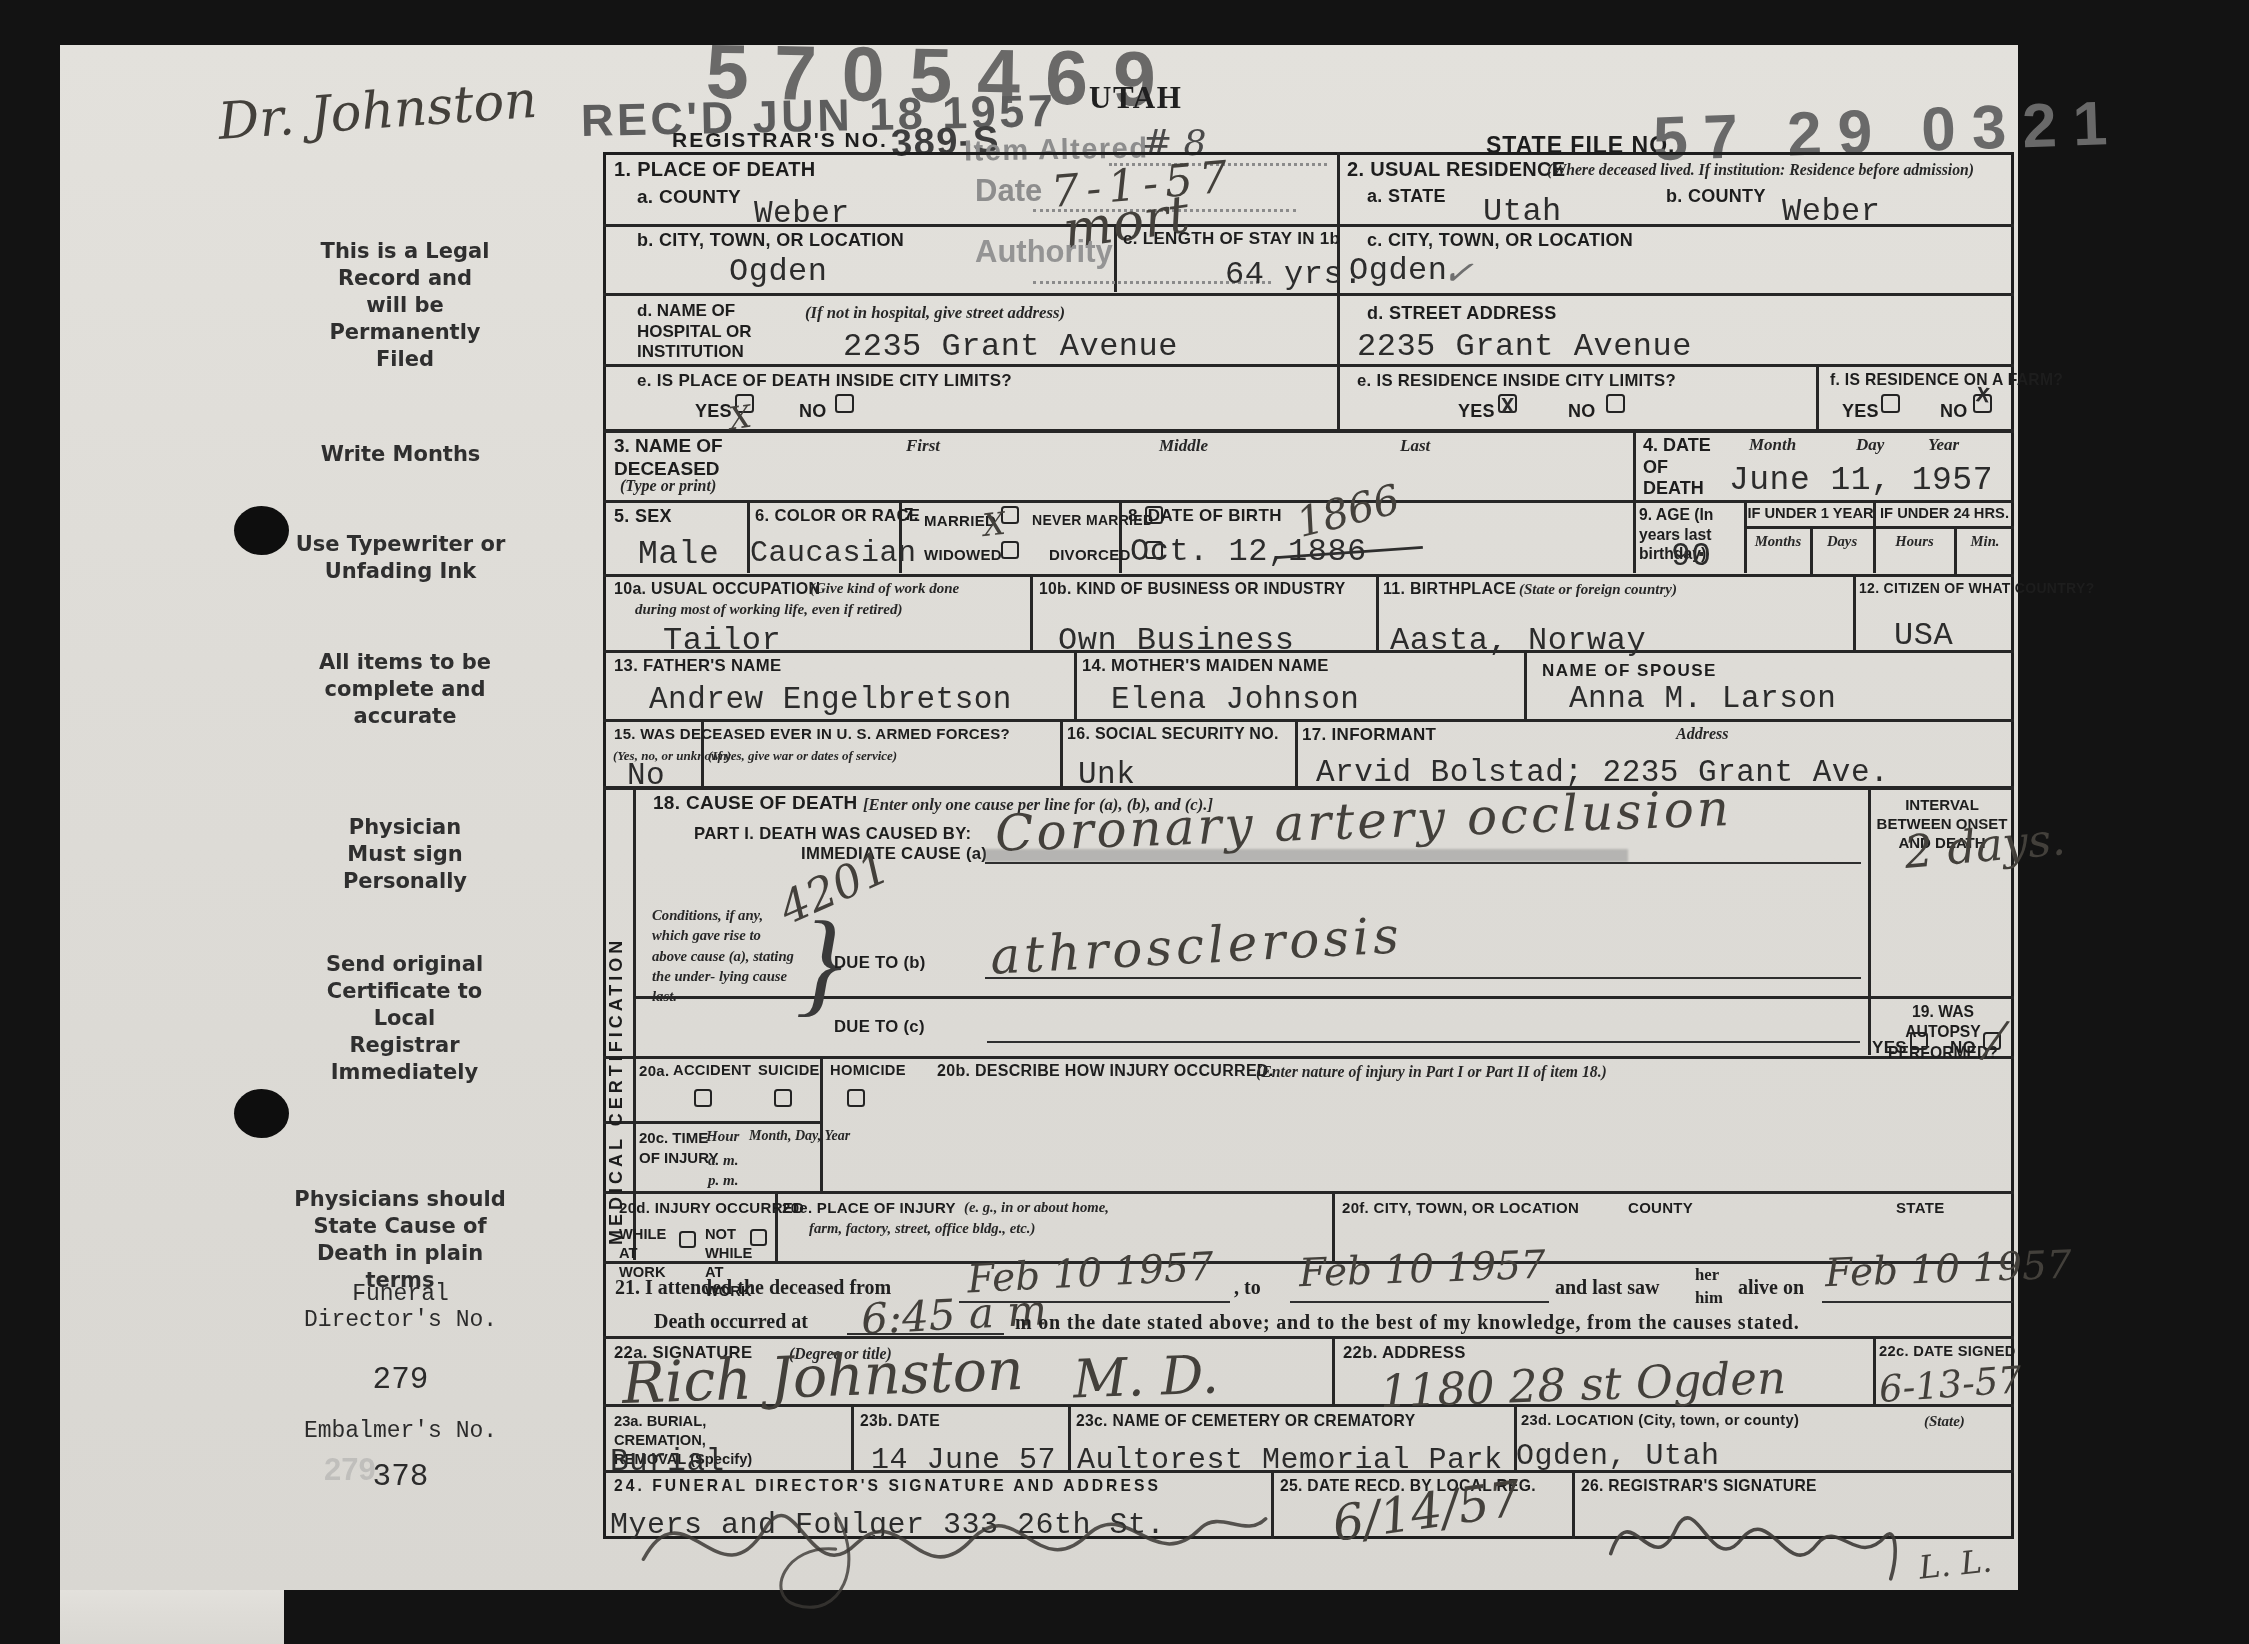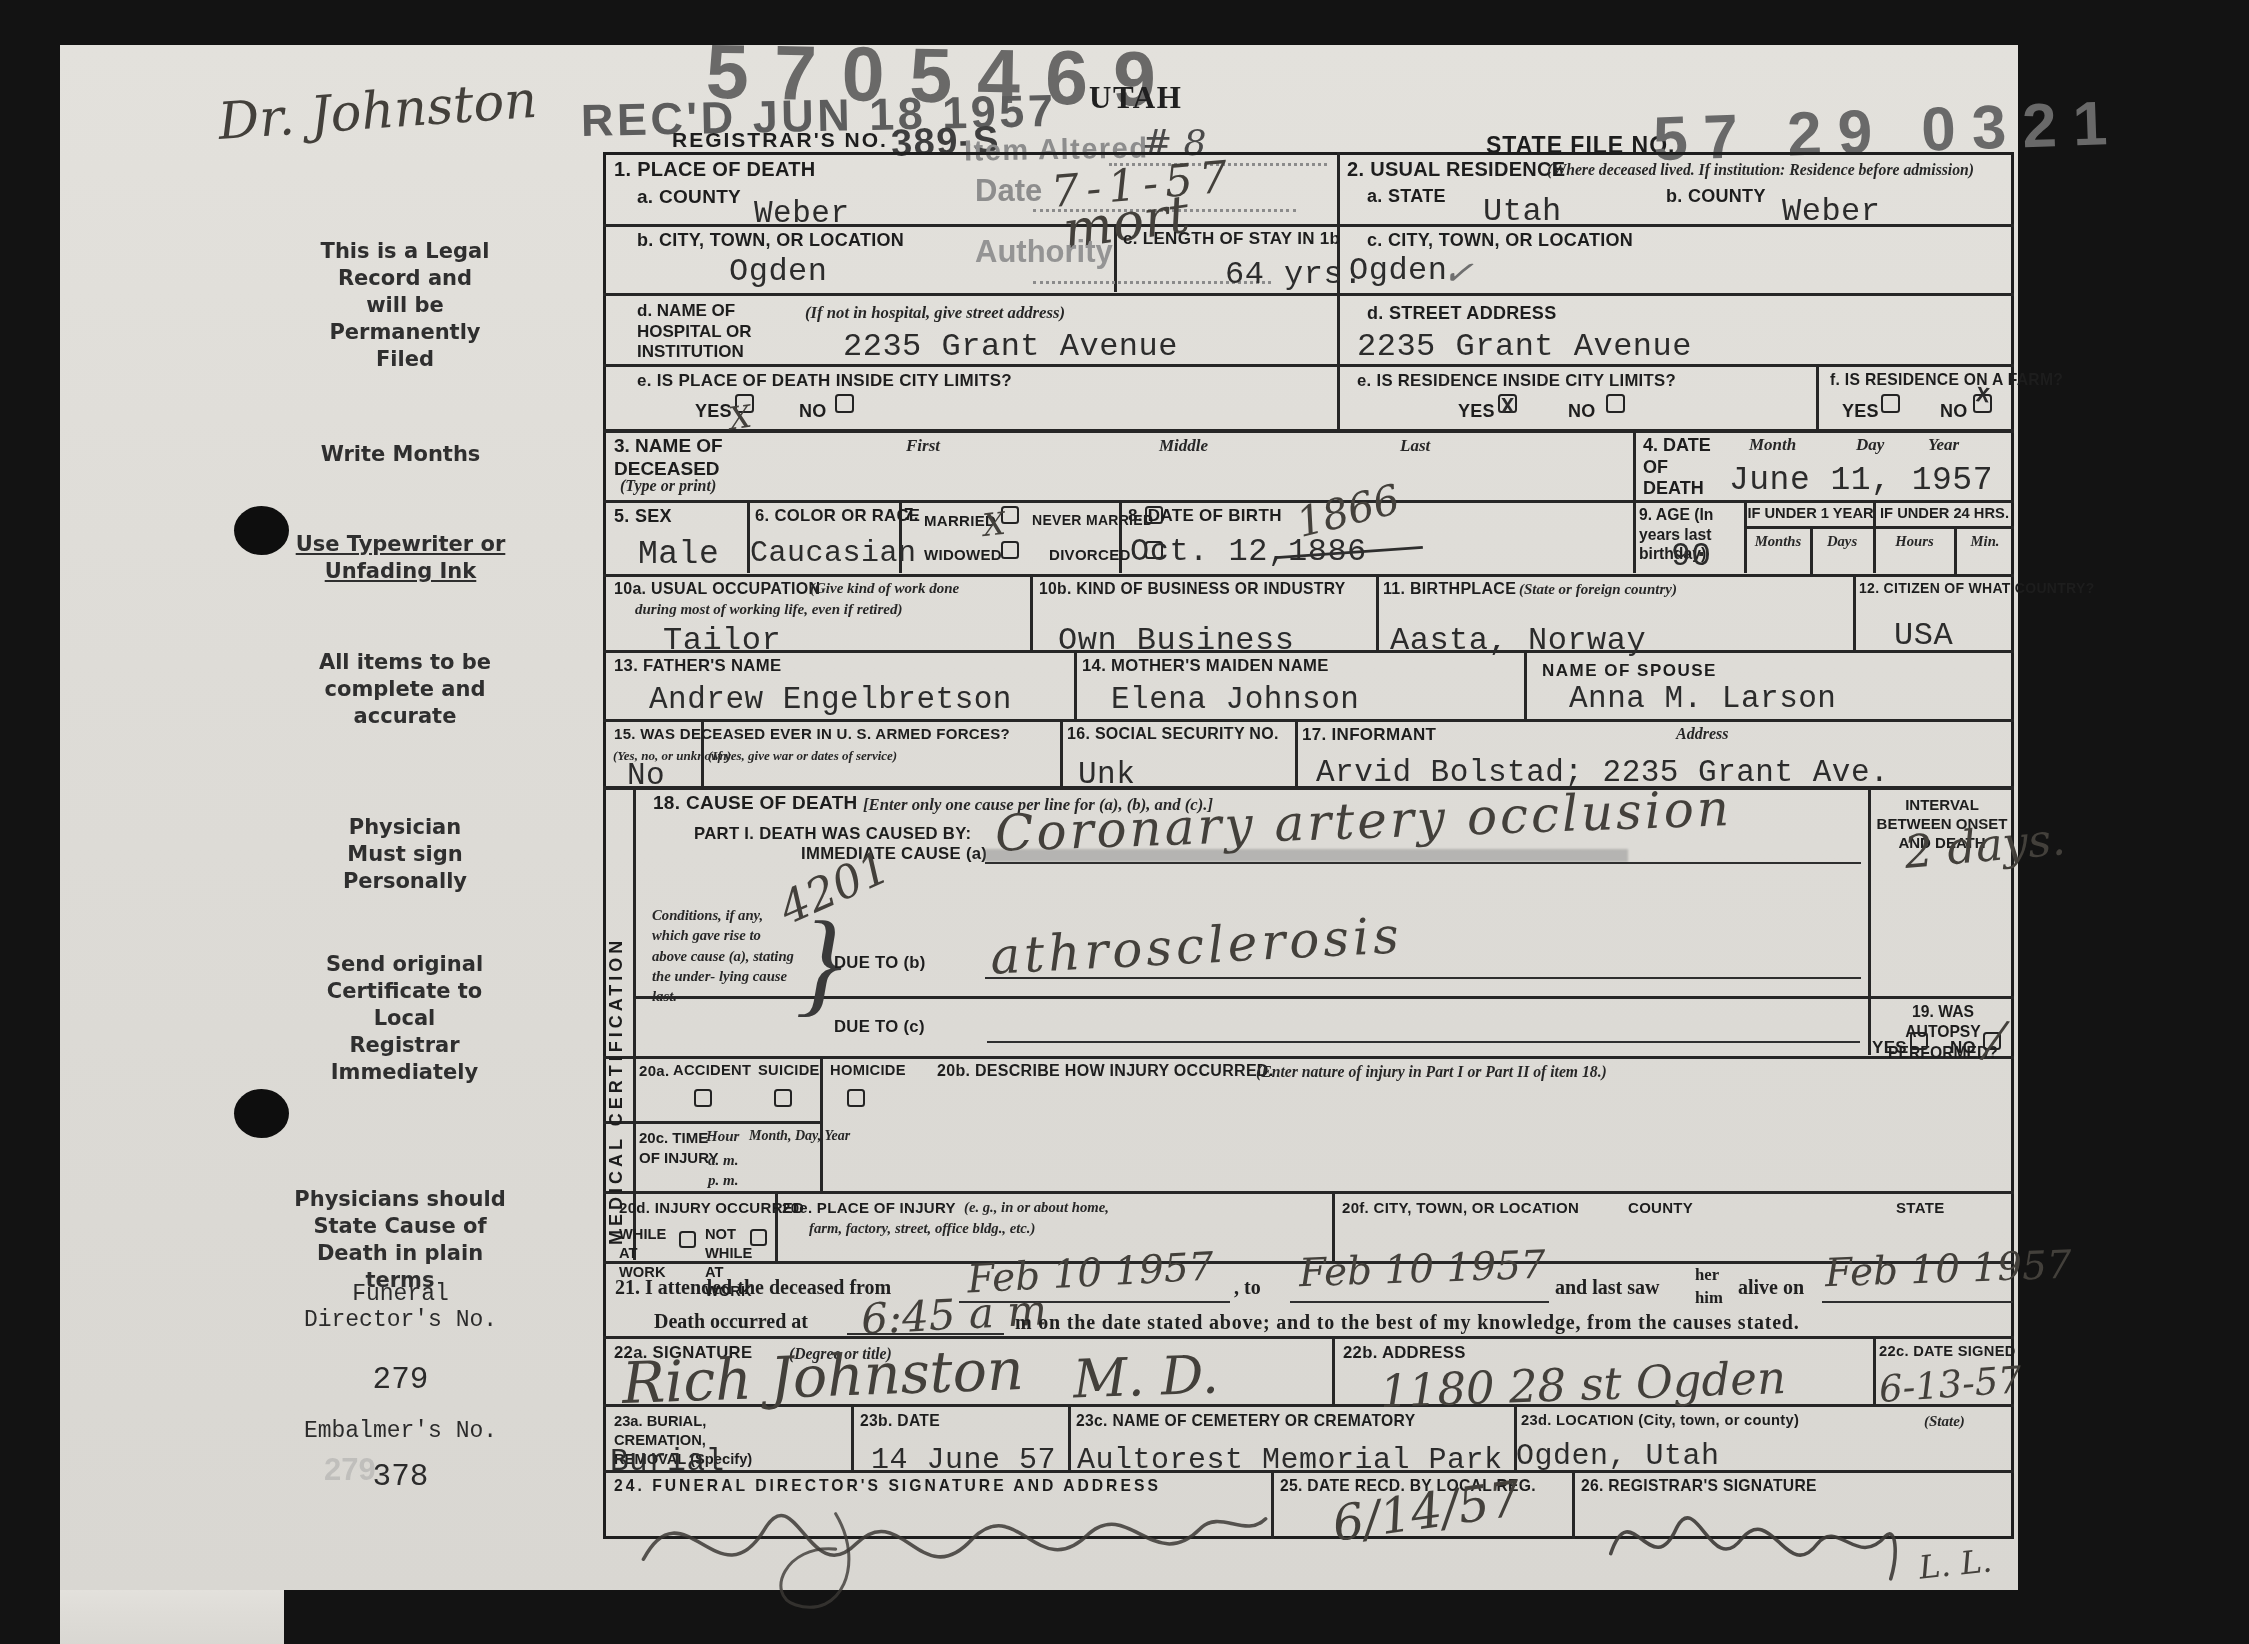--- a/index.html
+++ b/index.html
@@ -52,21 +52,21 @@
   <span class="stamp" style="left:891px;top:120px;font-size:38px;letter-spacing:1.5px;color:#3e3e3e;transform:rotate(-2deg);">389-S</span>
   <span class="stamp" style="left:964px;top:133px;font-size:29px;letter-spacing:1.5px;color:#8d8d8d;transform:rotate(-1deg);">Item Altered</span>
   <span class="hand" style="left:1142px;top:122px;font-size:36px;color:#4a4a4a;"># 8</span>
   <div class="dot" style="left:1109px;top:163px;width:218px;"></div>
   <span class="pserif" style="left:1089px;top:80px;font-size:31px;letter-spacing:1.5px;">UTAH</span>
   <span class="lb" style="left:1486px;top:132px;font-size:23px;letter-spacing:1px;">STATE FILE NO.</span>
   <span class="stamp" style="left:1653px;top:95px;font-size:62px;letter-spacing:16px;transform:rotate(-2deg);color:#696969;">57 29 0321</span>
 
   <div class="msans" style="left:314px;top:238px;width:182px;font-size:21px;">This is a Legal Record and will be Permanently Filed</div>
   <div class="msans" style="left:294px;top:441px;width:213px;font-size:21px;">Write Months</div>
-  <div class="msans" style="left:289px;top:531px;width:223px;font-size:21px;text-decoration:underline;">Use Typewriter or Unfading Ink</div>
+  <div class="msans" style="left:289px;top:531px;width:223px;font-size:21px;">Use Typewriter or Unfading Ink</div>
   <div class="msans" style="left:314px;top:649px;width:182px;font-size:21px;">All items to be complete and accurate</div>
   <div class="msans" style="left:329px;top:814px;width:152px;font-size:21px;">Physician Must sign Personally</div>
   <div class="msans" style="left:321px;top:951px;width:167px;font-size:21px;">Send original Certificate to Local Registrar Immediately</div>
   <div class="msans" style="left:281px;top:1186px;width:238px;font-size:21px;">Physicians should State Cause of Death in plain terms</div>
   <div class="mmono" style="left:284px;top:1281px;width:233px;font-size:23px;">Funeral Director's No.</div>
   <div class="mmono" style="left:284px;top:1362px;width:233px;font-size:31px;">279</div>
   <div class="mmono" style="left:284px;top:1418px;width:233px;font-size:23px;">Embalmer's No.</div>
   <span class="stamp" style="left:324px;top:1452px;font-size:31px;opacity:.4;color:#9a9a9a;">279</span>
   <div class="mmono" style="left:284px;top:1459px;width:233px;font-size:31px;">378</div>
 
@@ -321,20 +321,21 @@
   <span class="ty" style="left:610px;top:1444px;font-size:31px;">Burial</span>
   <span class="lb" style="left:860px;top:1412px;font-size:15.7px;">23b. DATE</span>
   <span class="ty" style="left:871px;top:1443px;font-size:30px;">14 June 57</span>
   <span class="lb" style="left:1076px;top:1412px;font-size:15.7px;">23c. NAME OF CEMETERY OR CREMATORY</span>
   <span class="ty" style="left:1077px;top:1443px;font-size:30px;">Aultorest Memorial Park</span>
   <span class="lb" style="left:1521px;top:1412px;font-size:14.7px;">23d. LOCATION (City, town, or county)</span>
   <span class="it" style="left:1924px;top:1413px;font-size:15px;">(State)</span>
   <span class="ty" style="left:1516px;top:1439px;font-size:30px;">Ogden,  Utah</span>
 
   <span class="lb" style="left:614px;top:1477px;font-size:15.7px;letter-spacing:3px;">24. FUNERAL DIRECTOR'S SIGNATURE AND ADDRESS</span>
+  <span class="ty" style="left:610px;top:1508px;font-size:30px;">Myers and Foulger 333 26th St.</span>
   <div style="left:623px;top:1453px;width:658px;height:172px;">
     <svg width="658" height="172" viewBox="0 0 1300 340">
       <path d="M40,210 C120,60 190,300 280,150 C340,50 370,270 460,180 C550,90 590,280 690,170 C780,80 820,260 920,160 C1000,90 1050,240 1140,150 C1180,110 1230,170 1270,130" fill="none" stroke="#3c3a36" stroke-width="7" stroke-linecap="round" opacity=".85"></path>
       <path d="M420,120 C480,220 430,330 340,300 C280,280 320,180 420,190" fill="none" stroke="#3c3a36" stroke-width="6" stroke-linecap="round" opacity=".8"></path>
     </svg>
   </div>
   <span class="lb" style="left:1280px;top:1477px;font-size:15.7px;">25. DATE RECD. BY LOCAL REG.</span>
   <span class="hand" style="left:1332px;top:1483px;font-size:49px;transform:rotate(-8deg);">6/14/57</span>
   <span class="lb" style="left:1581px;top:1477px;font-size:15.7px;">26. REGISTRAR'S SIGNATURE</span>
   <div style="left:1595px;top:1483px;width:314px;height:111px;">

